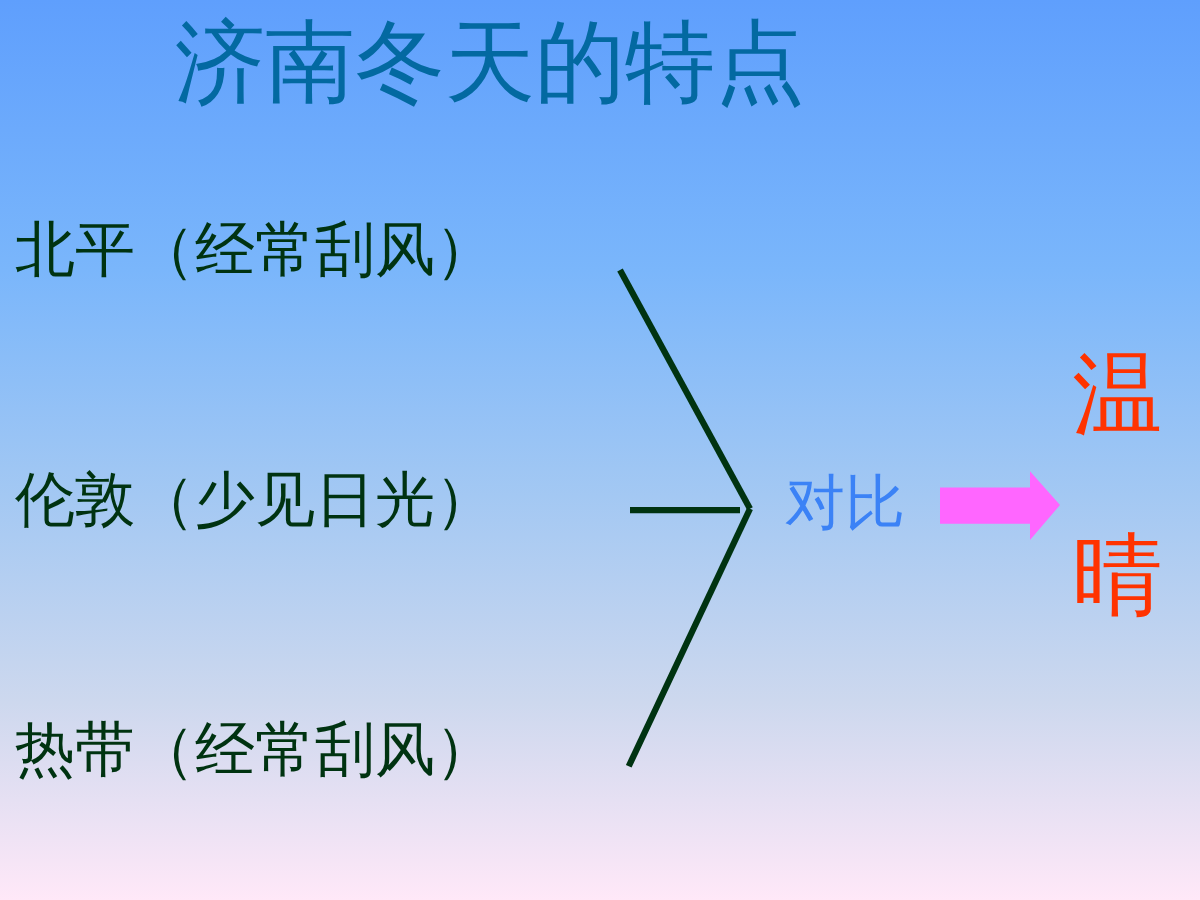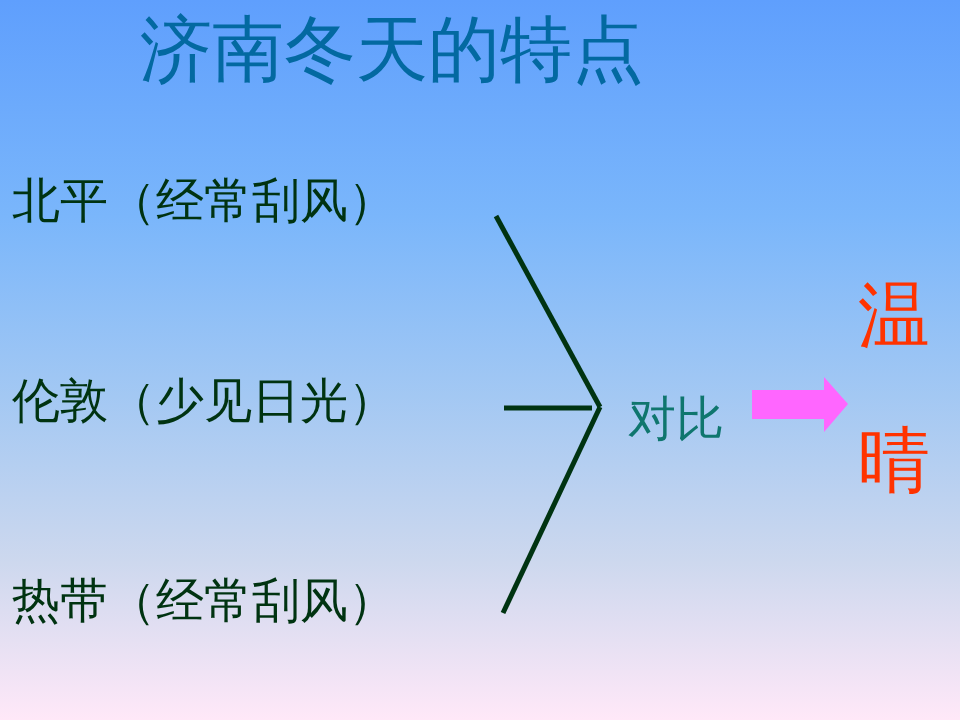--- a/index.html
+++ b/index.html
@@ -14,23 +14,22 @@
       white-space: nowrap;
     }
     .row {
       position: absolute; left: 12px; font-size: 48px; color: #003311;
       line-height: 60px; white-space: nowrap;
     }
     .row1 { top: 170px; }
     .row2 { top: 370px; }
     .row3 { top: 570px; }
     .compare {
-      position: absolute; left: 628px; top: 372px; font-size: 48px; color: #0f766e; line-height: 60px;
+      position: absolute; left: 628px; top: 372px; font-size: 48px; color: #3b82f6; line-height: 60px;
       white-space: nowrap;
-      margin-top: 16px;
     }
     .result {
       position: absolute; left: 858px; font-size: 72px; color: #ff3300; line-height: 80px;
     }
     .result1 { top: 275px; }
     .result2 { top: 420px; }
     svg.lines { position: absolute; left: 0; top: 0; }
   </style>
 </head>
 <body>

